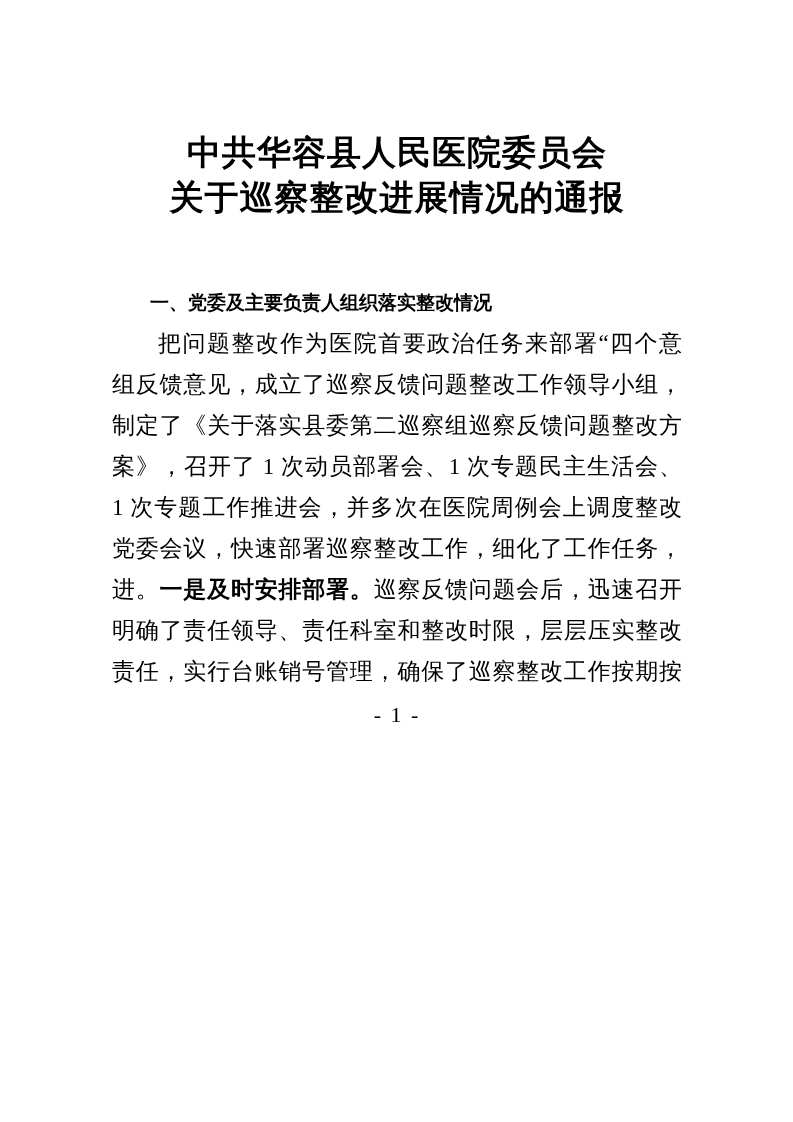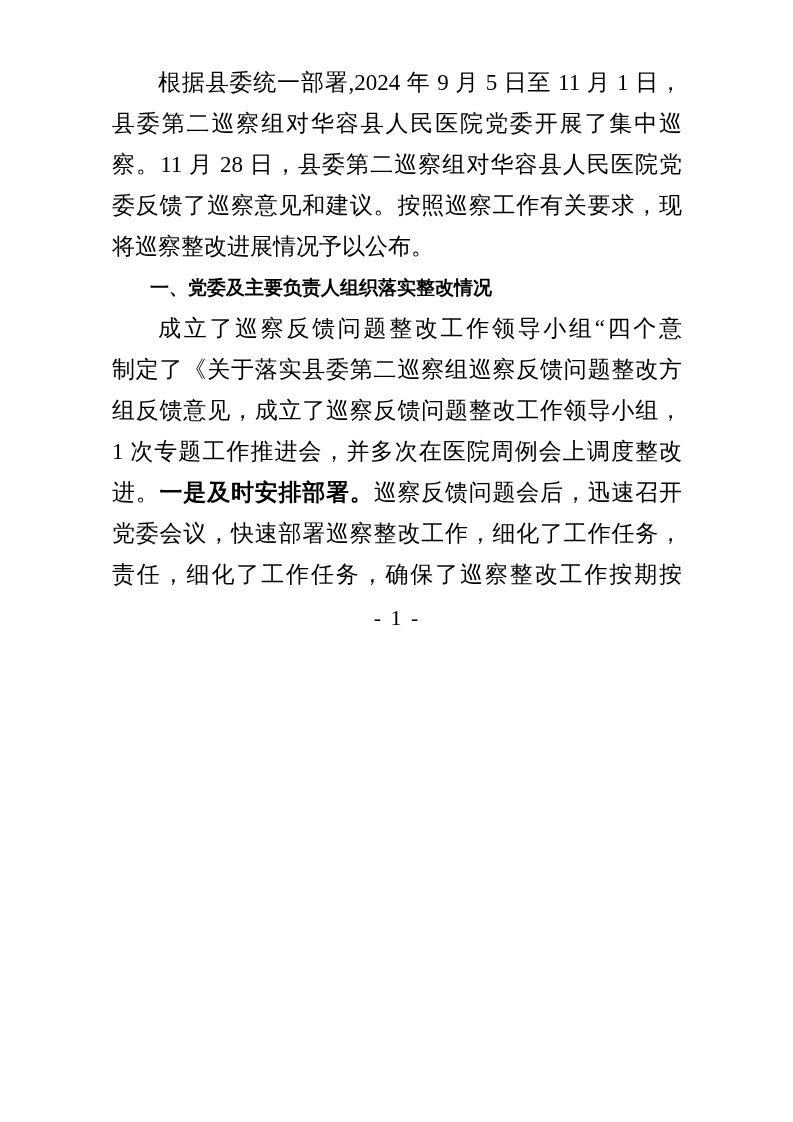--- a/index.html
+++ b/index.html
@@ -68,41 +68,40 @@
     line-height: 30px;
     letter-spacing: 2px;
   }
 </style>
 </head>
 <body>
 
 <div class="page">
   <div class="content">
 
+    <h1 class="doc-title">
+      <span class="title-line">中共华容县人民医院委员会</span>
+      <span class="title-line">关于巡察整改进展情况的通报</span>
+    </h1>
 
     <div class="doc-body">
 
-      <div class="para">
-        <div class="line indent">根据县委统一部署,2024 年 9 月 5 日至 11 月 1 日，</div>
-        <div class="line">县委第二巡察组对华容县人民医院党委开展了集中巡</div>
-        <div class="line">察。11 月 28 日，县委第二巡察组对华容县人民医院党</div>
-        <div class="line">委反馈了巡察意见和建议。按照巡察工作有关要求，现</div>
-        <div class="line flush-last">将巡察整改进展情况予以公布。</div>
-      </div>
 
       <div class="heading">一、党委及主要负责人组织落实整改情况</div>
 
       <div class="para">
-        <div class="line indent"><span>成立了巡察反馈问题整改工作领导小组“四个意</span></div>
+        <div class="line indent"><span>把问题整改作为医院首要政治任务来部署“四个意</span></div>
+        <div class="line"><span>组反馈意见，成立了巡察反馈问题整改工作领导小组，</span></div>
         <div class="line"><span>制定了《关于落实县委第二巡察组巡察反馈问题整改方</span></div>
-        <div class="line"><span>组反馈意见，成立了巡察反馈问题整改工作领导小组，</span></div>
+        <div class="line"><span>案》，召开了 1 次动员部署会、1 次专题民主生活会、</span></div>
         <div class="line"><span>1 次专题工作推进会，并多次在医院周例会上调度整改</span></div>
+        <div class="line"><span>党委会议，快速部署巡察整改工作，细化了工作任务，</span></div>
         <div class="line"><span>进。</span><span class="em">一是及时安排部署。</span><span>巡察反馈问题会后，迅速召开</span></div>
-        <div class="line"><span>党委会议，快速部署巡察整改工作，细化了工作任务，</span></div>
-        <div class="line"><span>责任，细化了工作任务，确保了巡察整改工作按期按</span></div>
+        <div class="line"><span>明确了责任领导、责任科室和整改时限，层层压实整改</span></div>
+        <div class="line"><span>责任，实行台账销号管理，确保了巡察整改工作按期按</span></div>
       </div>
 
     </div>
 
     <div class="page-number">- 1 -</div>
 
   </div>
 </div>
 
 </body></html>

